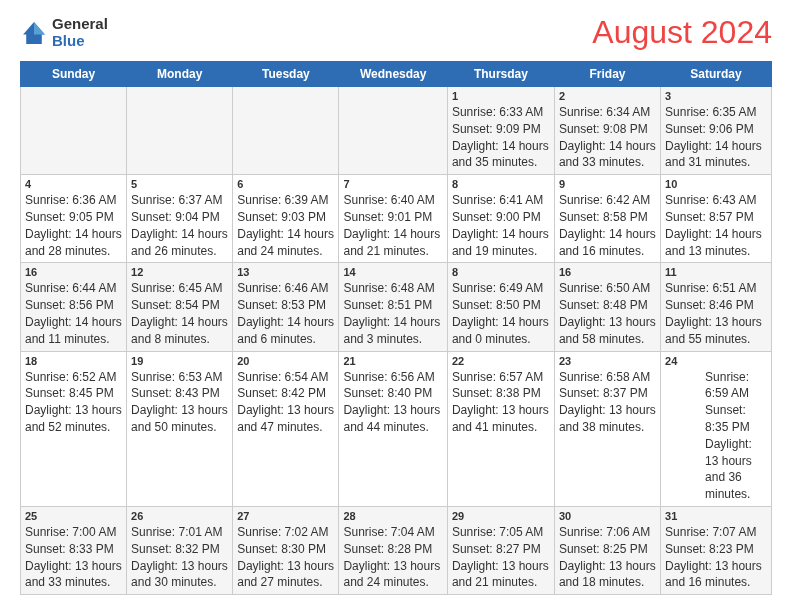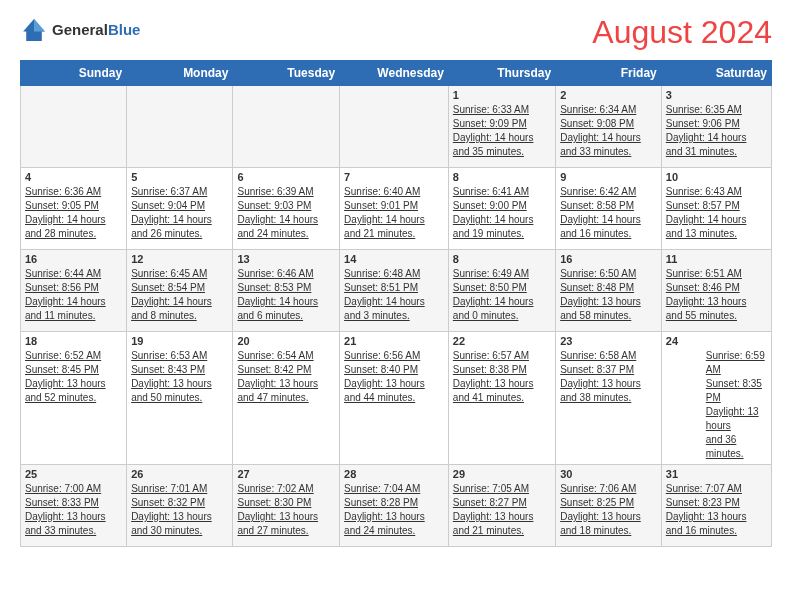--- a/index.html
+++ b/index.html
@@ -19,21 +19,21 @@
       align-items: flex-start;
       margin-bottom: 12px;
     }
     .logo {
       display: flex;
       align-items: center;
       gap: 4px;
     }
     .logo-text {
       display: flex;
-      flex-direction: row;
+      flex-direction: column;
       line-height: 1.1;
     }
     .logo-general {
       font-size: 15px;
       font-weight: bold;
       color: #333;
     }
     .logo-blue {
       font-size: 15px;
       font-weight: bold;
@@ -60,21 +60,21 @@
     table {
       width: 100%;
       border-collapse: collapse;
     }
     thead tr th {
       background: #2e6db4;
       color: white;
       font-size: 12px;
       font-weight: bold;
       padding: 5px 4px;
-      text-align: right;
+      text-align: center;
       border: 1px solid #2e6db4;
     }
     tbody tr td {
       vertical-align: top;
       border: 1px solid #ccc;
       padding: 3px 4px;
       width: 113px;
       height: 82px;
       font-size: 9.5px;
       color: #333;
@@ -86,24 +86,23 @@
     tbody tr:nth-child(even) td {
       background: #ffffff;
     }
     .day-number {
       font-size: 11px;
       font-weight: bold;
       margin-bottom: 2px;
       display: block;
     }
     .day-info {
-      font-size: 10px;
+      font-size: 12px;
       line-height: 1.4;
       color: #333;
-      text-decoration: underline;
     }
     td.empty {
       background: #f9f9f9;
     }
   </style>
 </head>
 <body>
 
 <div class="container">
   <div class="header">

